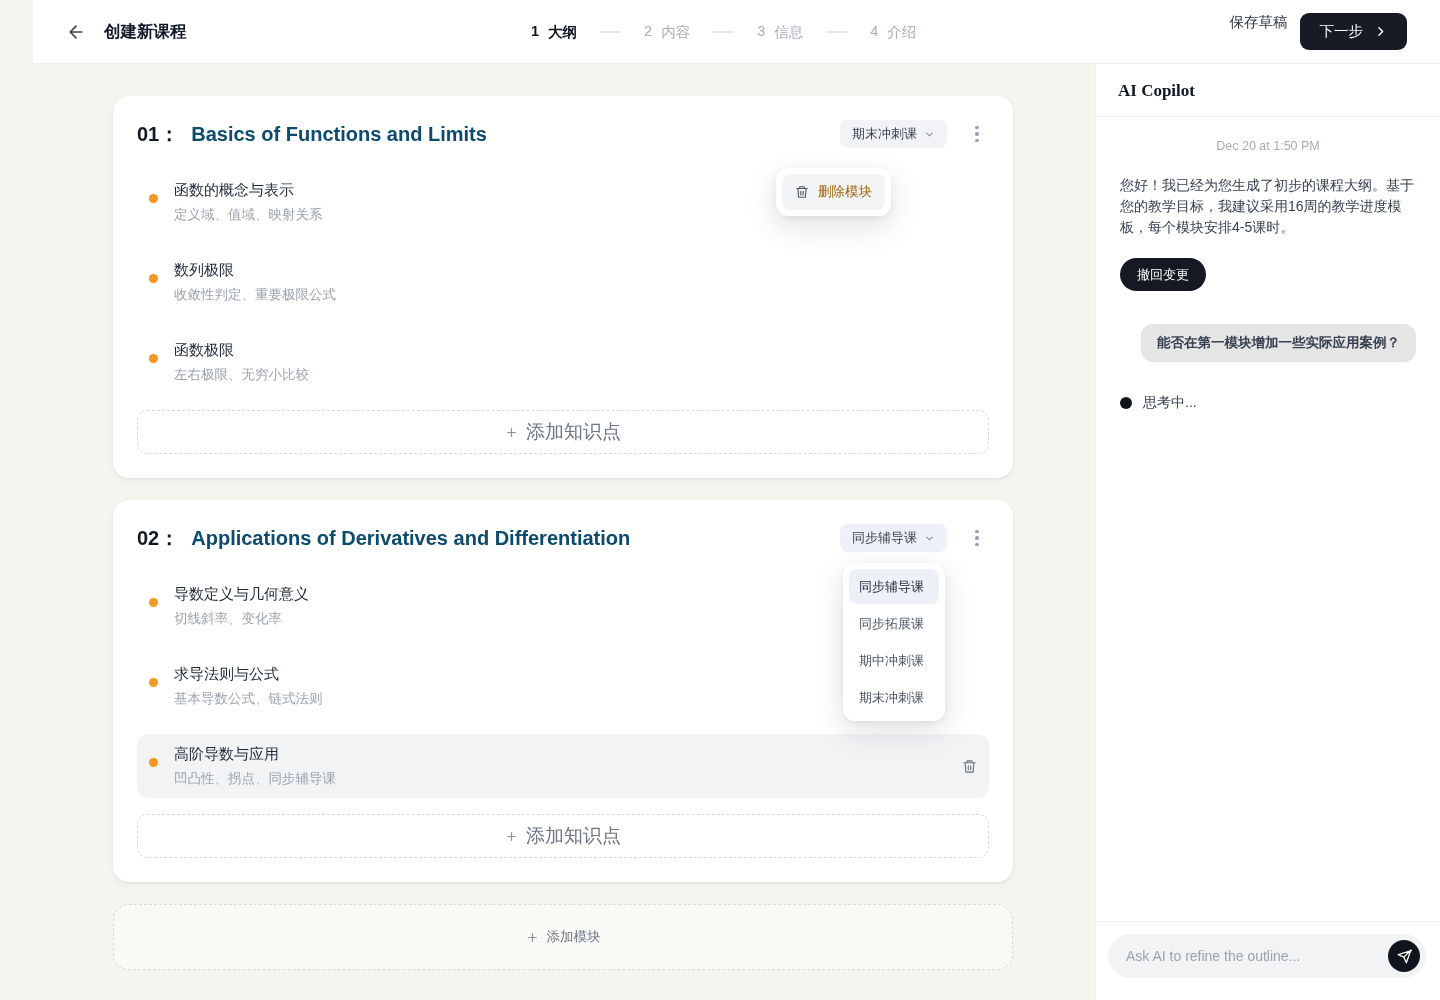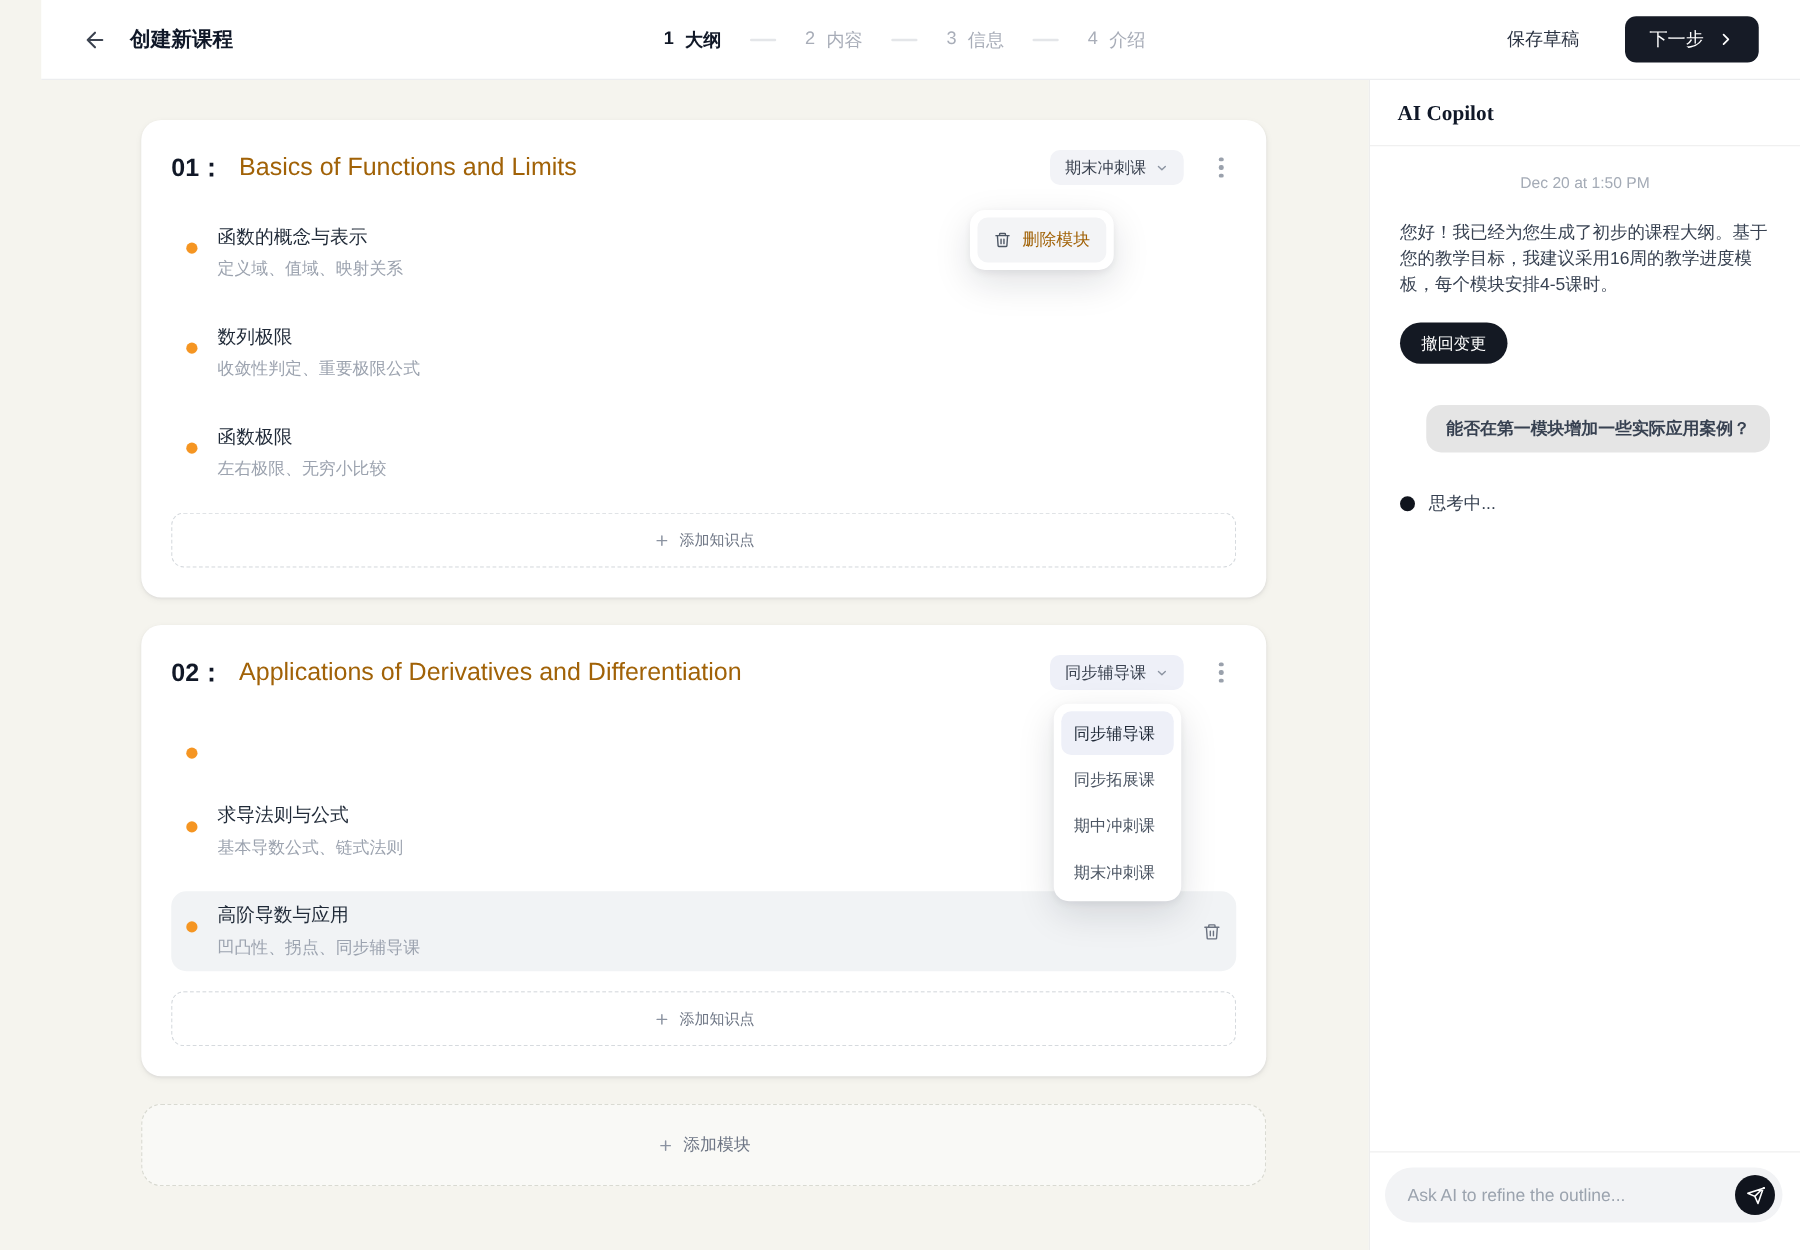--- a/index.html
+++ b/index.html
@@ -8,49 +8,49 @@
   .app { display:flex; flex-direction:column; width:1440px; height:1000px;padding-left:33px; }
 
   
   .topbar { position:relative; height:64px; flex-shrink:0; background:#fff; border-bottom:1px solid #ecedef; display:flex; align-items:center; padding:0 33px; }
   .back-btn { background:none; border:none; cursor:pointer; display:flex; align-items:center; color:#3c4350; margin-right:18px; }
   .app-title { font-size:16.5px; font-weight:700; color:#101828; }
   .steps { position:absolute; left:498px; top:0; height:64px; display:flex; align-items:center; gap:23px; }
   .step { display:flex; gap:9px; font-size:14.5px; color:#a8adb8; cursor:pointer; }
   .step.active { color:#111827; font-weight:700; }
   .step-sep { width:21px; height:2px; background:#e4e6e9; border-radius:1px; }
-  .topbar-right { margin-left:auto; display:flex; align-items:center; gap:36px; }
+  .topbar-right { margin-left:auto; display:flex; align-items:flex-start; gap:12px; }
   .save-draft { background:none; border:none; font-size:14.5px; color:#2b3342; cursor:pointer; font-family:inherit; }
   .next-btn { background:#161b26; color:#fff; border:none; border-radius:9px; height:37px; padding:0 20px; display:flex; align-items:center; gap:11px; font-size:14.5px; cursor:pointer; font-family:inherit; }
 
   
   .content { flex:1; display:flex; min-height:0; }
   .main { width:1062px; flex-shrink:0; padding:32px 82px 0 80px; }
 
   .module-card { position:relative; background:#fff; border-radius:16px; padding:24px; margin-bottom:22px;
                  box-shadow:0 1px 2px rgba(16,24,40,.05), 0 2px 6px rgba(16,24,40,.05); }
   .mod-header { display:flex; align-items:center; margin-bottom:22px; }
   .mod-num { font-size:20px; font-weight:700; color:#111827; margin-right:12px; }
-  .mod-title { font-size:20px; font-weight:400; color:#a16207; }
+  .mod-title { font-size:20px; font-weight:700; color:#0c4a6e; }
   .tag-pill { margin-left:auto; background:#f2f3f7; border:none; border-radius:8px; height:28px; padding:0 12px;
               display:flex; align-items:center; gap:7px; font-size:13px; color:#39414f; cursor:pointer; font-family:inherit; }
   .tag-pill.blue { background:#eef0f8; }
   .kebab-btn { margin-left:18px; width:24px; height:24px; background:none; border:none; cursor:pointer;
                display:flex; flex-direction:column; align-items:center; justify-content:center; gap:3px; }
   .kdot { width:3.5px; height:3.5px; border-radius:50%; background:#9aa1ac; }
 
   .kp-row { display:flex; align-items:flex-start; padding:10px 12px; border-radius:12px; margin-bottom:16px; cursor:pointer; }
   .kp-row.highlighted { background:#f1f3f5; }
   .kp-dot { width:9px; height:9px; border-radius:50%; background:#f59522; margin:14px 16px 0 0; flex-shrink:0; }
   .kp-title { font-size:15px; font-weight:400; color:#1f2937; line-height:20px; }
   .kp-sub { font-size:13.5px; color:#9ca3af; margin-top:6px; }
   .kp-trash { margin-left:auto; align-self:center; background:none; border:none; color:#6b7280; cursor:pointer; display:flex; }
 
   .add-dashed { width:100%; height:44px; border:1px dashed #d6dade; border-radius:10px; background:transparent;
-                color:#6e7685; font-size:12px; display:flex; align-items:center; justify-content:center; gap:8px; cursor:pointer; font-family:Liberation Sans, sans-serif; }
+                color:#6e7685; font-size:19px; display:flex; align-items:center; justify-content:center; gap:8px; cursor:pointer; font-family:Liberation Sans, sans-serif; }
   .add-module { width:100%; height:66px; border:1px dashed #d9dad2; border-radius:16px; background:rgba(255,255,255,.45);
                 color:#6e7685; font-size:13.5px; display:flex; align-items:center; justify-content:center; gap:8px; cursor:pointer; font-family:inherit; }
 
   .menu-pop { position:absolute; top:72px; right:122px; background:#fff; border-radius:12px; padding:6px;
               box-shadow:0 10px 30px rgba(16,24,40,.13), 0 2px 6px rgba(16,24,40,.06); z-index:30; }
   .menu-item { display:flex; align-items:center; gap:9px; background:#f3f4f6; border-radius:8px; padding:9px 13px;
                font-size:13.5px; color:#a16207; border:none; cursor:pointer; white-space:nowrap; font-family:inherit; }
 
   .dropdown { position:absolute; top:63px; right:68px; width:102px; background:#fff; border-radius:12px; padding:6px;
               box-shadow:0 10px 30px rgba(16,24,40,.13), 0 2px 6px rgba(16,24,40,.06); z-index:30;
@@ -217,20 +217,24 @@
 
         <div class="dropdown">
           <button class="dd-item selected">同步辅导课</button>
           <button class="dd-item">同步拓展课</button>
           <button class="dd-item">期中冲刺课</button>
           <button class="dd-item">期末冲刺课</button>
         </div>
 
         <div class="kp-row">
           <span class="kp-dot"></span>
+          <div>
+            <div class="kp-title">导数定义与几何意义</div>
+            <div class="kp-sub">切线斜率、变化率</div>
+          </div>
         </div>
         <div class="kp-row">
           <span class="kp-dot"></span>
           <div>
             <div class="kp-title">求导法则与公式</div>
             <div class="kp-sub">基本导数公式、链式法则</div>
           </div>
         </div>
         <div class="kp-row highlighted">
           <span class="kp-dot"></span>

